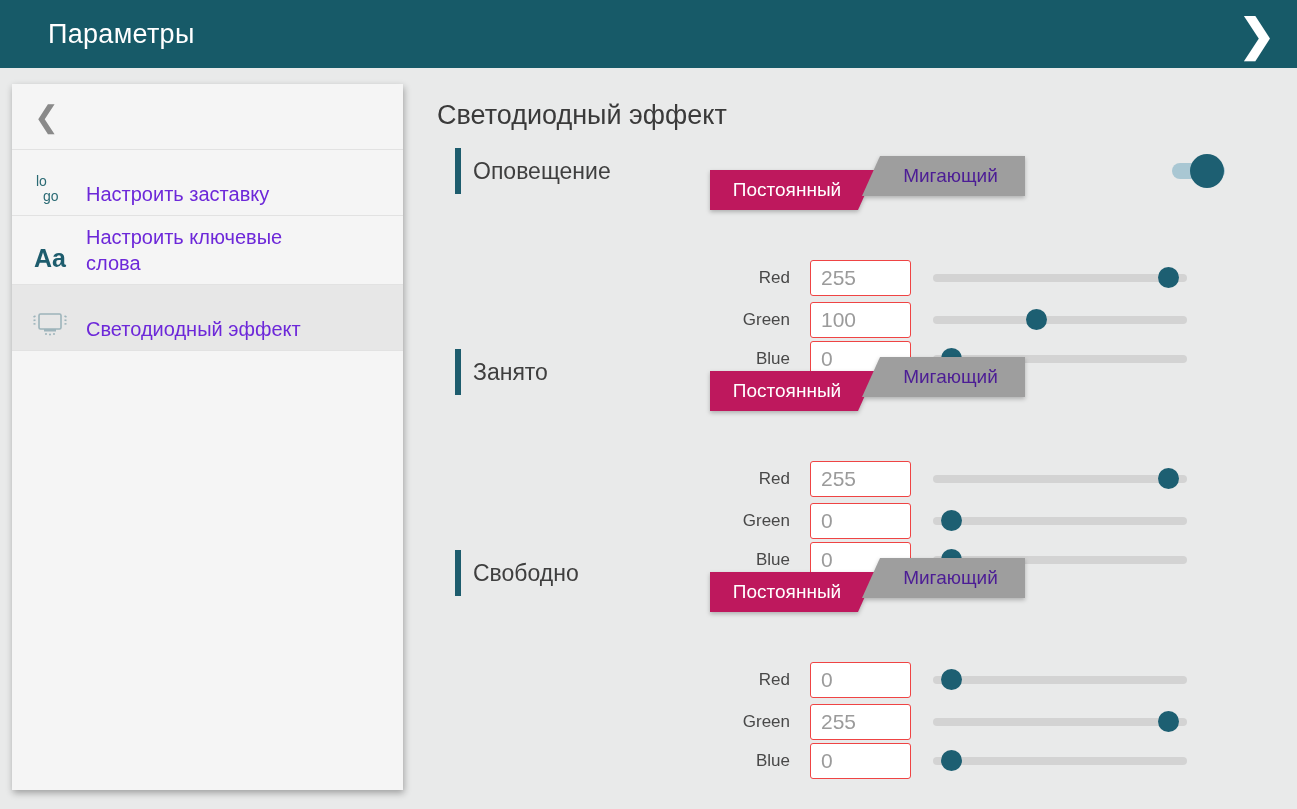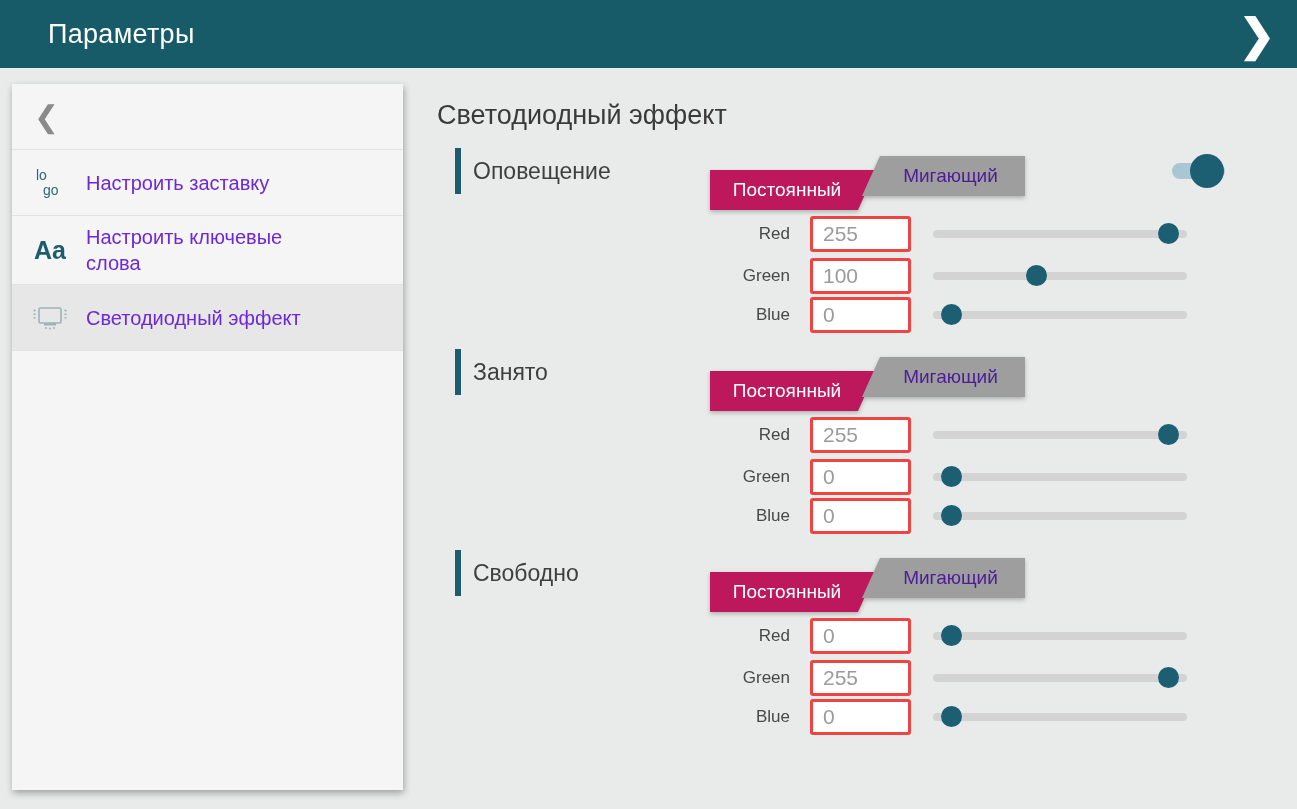--- a/index.html
+++ b/index.html
@@ -29,21 +29,21 @@
     position:absolute; left:12px; top:84px; width:391px; height:706px;
     background:#f5f5f5;
     box-shadow:1px 3px 7px rgba(0,0,0,.32);
   }
   .side-back {
     height:66px; display:flex; align-items:center;
     padding-left:22px; font-size:30px; color:#8a8a8a;
     border-bottom:1px solid #e2e2e2; cursor:pointer;
   }
   .side-row {
-    display:flex; align-items:center; min-height:66px;
+    display:flex; align-items:flex-end; min-height:66px;
     padding:8px 10px 8px 18px;
     border-bottom:1px solid #e2e2e2; cursor:pointer;
   }
   .side-row.selected { background:#e7e7e7; }
   .side-icon { width:40px; min-width:40px; margin-right:16px; display:flex; align-items:center; justify-content:center; }
   .side-label { font-size:20px; color:#6d28d9; line-height:26px; max-width:230px; }
 
   
   .main-title { position:absolute; left:437px; top:100px; font-size:27px; color:#3a3a3a; }
 
@@ -68,26 +68,26 @@
     clip-path:polygon(18px 0, 100% 0, 100% 100%, 0 100%);
     cursor:pointer;
   }
 
   .toggle { position:absolute; left:735px; top:15px; width:53px; height:16px;
             border-radius:8px; background:#a9c7d3; cursor:pointer; }
   .toggle .knob { position:absolute; left:18px; top:-9px; width:34px; height:34px;
                   border-radius:50%; background:#1d5f72; }
 
   .sl-row { position:absolute; left:0; width:760px; height:36px;
-            display:flex; align-items:center; }
+            display:flex; align-items:center;margin-top:44px; }
   .sl-row.r0 { top:68px; } .sl-row.r1 { top:110px; } .sl-row.r2 { top:149px; }
   .sl-label { width:353px; text-align:right; font-size:17px; color:#484848; }
   .sl-input {
     margin-left:20px; width:101px; height:36px;
-    border:3px solid #ef4444; border-radius:3px; background:#fff;
+    border:1px solid #ef4444; border-radius:3px; background:#fff;
     font-size:21px; color:#9b9b9b; padding-left:10px;
     font-family:"Liberation Sans", sans-serif; outline:none;
   }
   .sl-wrap { margin-left:22px; position:relative; width:254px; height:36px; cursor:pointer; }
   .sl-track { position:absolute; left:0; right:0; top:14px; height:8px; background:#d3d3d3; border-radius:4px; }
   .sl-thumb { position:absolute; top:7px; width:21px; height:21px; border-radius:50%; background:#1d5f72; cursor:pointer; }
 
   .sec-1 { top:148px; } .sec-2 { top:349px; } .sec-3 { top:550px; }
 </style>
 </head>

